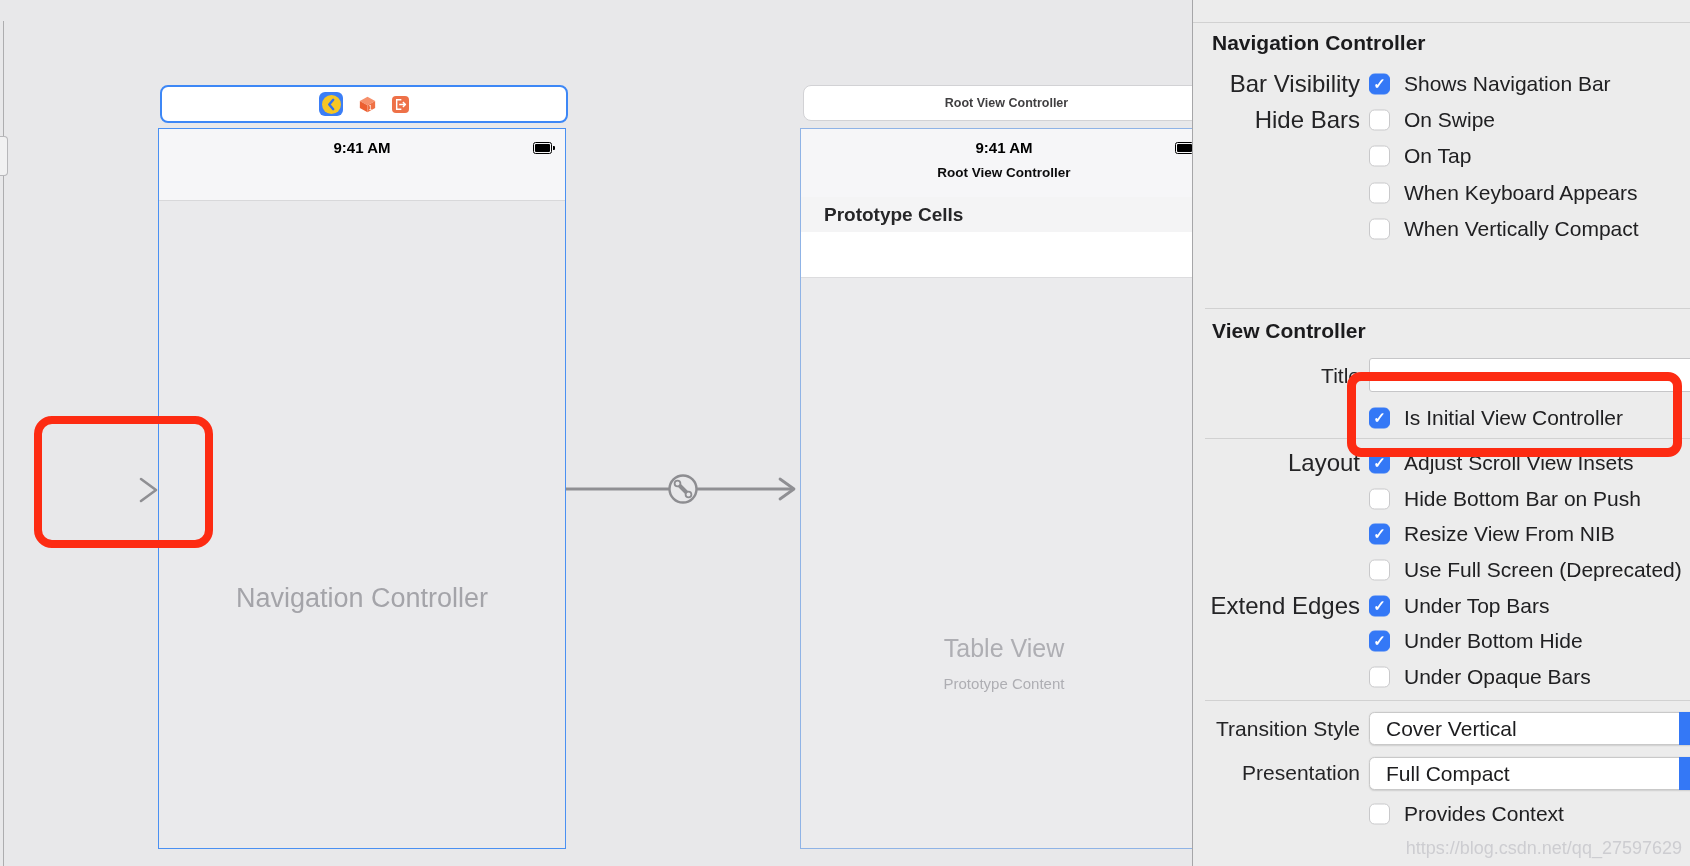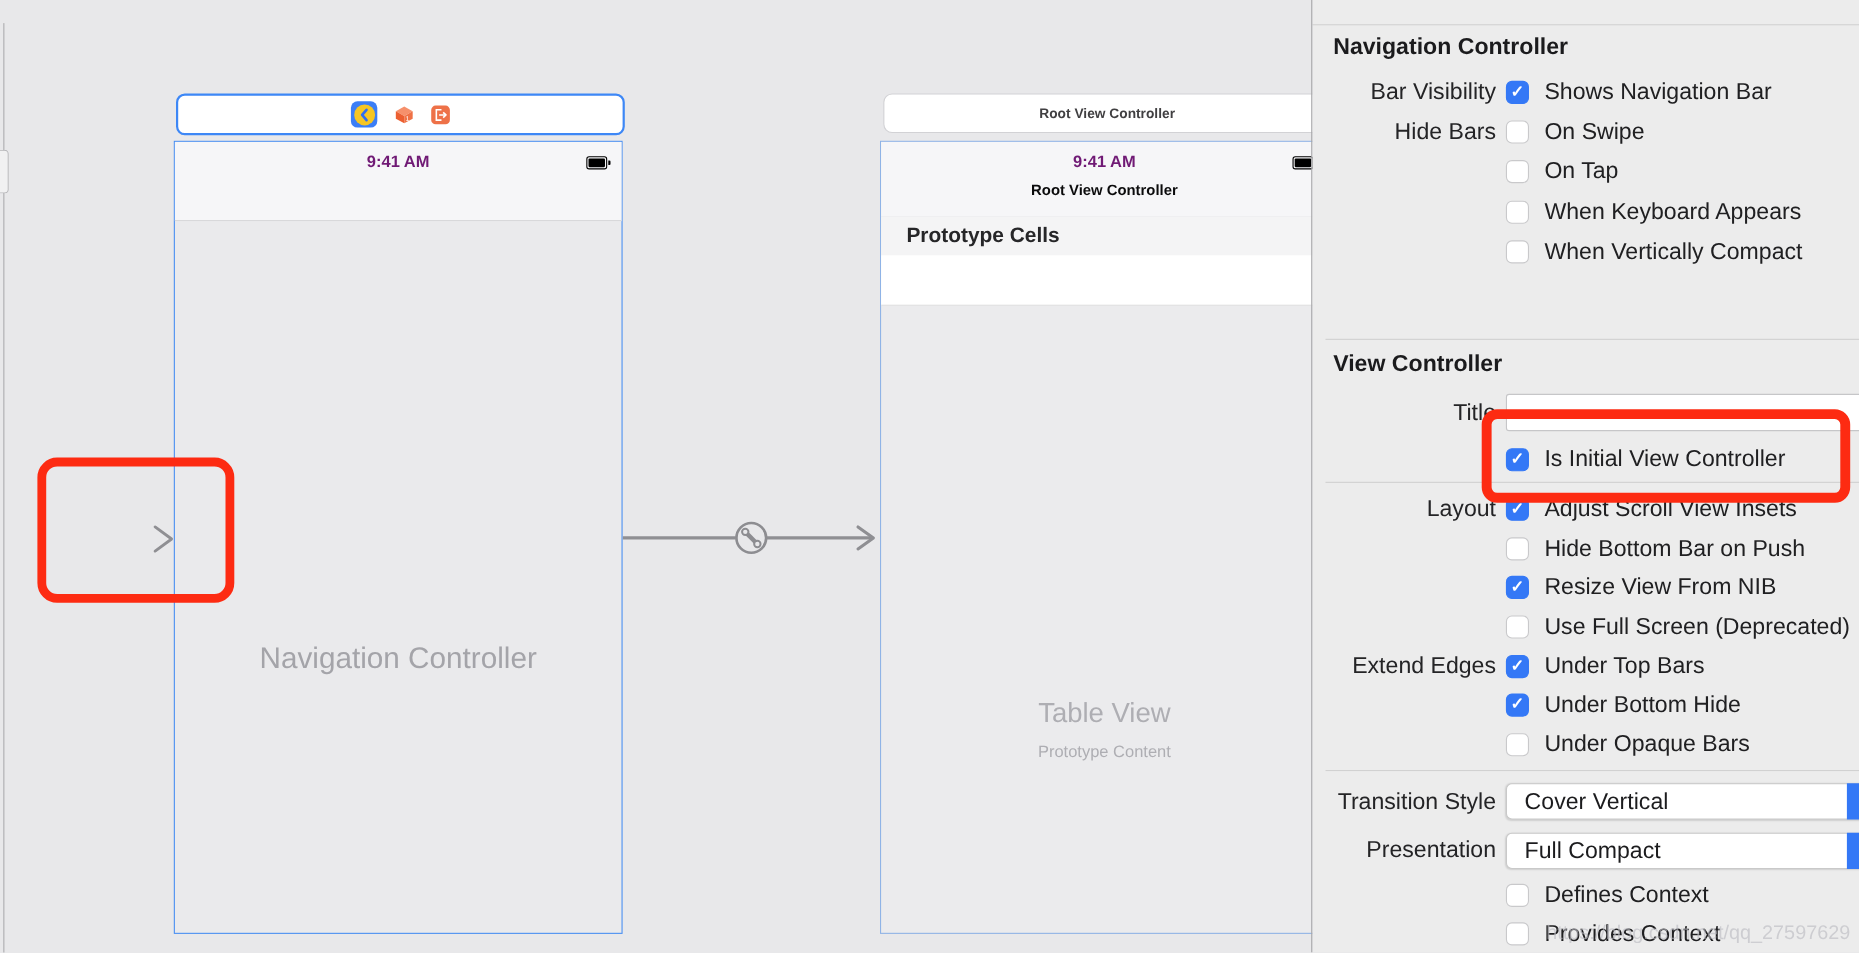--- a/index.html
+++ b/index.html
@@ -27,40 +27,40 @@
   .dock-ic.sel{background:#3b7ef6;}
   .nc-circle{width:19px;height:19px;border-radius:50%;background:#f6c623;display:flex;align-items:center;justify-content:center;}
 
   
   .device{position:absolute;top:107px;width:408px;height:721px;box-sizing:border-box;}
   #device-left{left:158px;border:1.5px solid #4a90f2;background:#eaeaec;}
   #device-mid{left:800px;border:1px solid #8fb3e6;background:#ebebed;}
   .navarea{position:absolute;left:0;top:0;right:0;background:#f6f6f8;border-bottom:1px solid #d8d8da;}
   #device-left .navarea{height:71px;}
   #device-mid .navarea{height:68px;}
-  .statusbar{position:absolute;left:0;right:0;top:10px;height:16px;text-align:center;font-size:15px;font-weight:600;color:#701a75;}
+  .statusbar{position:absolute;left:0;right:0;top:10px;height:16px;text-align:center;font-size:15px;font-weight:600;color:#000000;}
   .battery{position:absolute;top:3px;width:17px;height:10px;border:1px solid #000;border-radius:2.5px;}
   .battery::before{content:"";position:absolute;inset:1px;background:#000;border-radius:1px;}
   .battery::after{content:"";position:absolute;right:-4px;top:2.5px;width:2px;height:4px;background:#000;border-radius:0 1px 1px 0;}
   .navtitle{position:absolute;left:0;right:0;top:36px;text-align:center;font-size:13.5px;font-weight:bold;color:#0b0b0c;}
   #proto-band{position:absolute;left:0;right:0;top:68px;height:35px;background:#f4f4f5;}
   #proto-band .bandlabel{position:absolute;left:23px;top:7px;font-size:19px;font-weight:600;color:#262628;}
   #proto-cell{position:absolute;left:0;right:0;top:103px;height:45px;background:#ffffff;border-bottom:1px solid #dcdcde;}
   .ghost-big{position:absolute;left:0;right:0;text-align:center;color:#aeaeb3;}
   #nav-scene-label{position:absolute;left:0;right:0;top:454px;text-align:center;font-size:27px;color:#a4a4a9;}
 
   
   #inspector{position:absolute;left:1193px;top:0;width:497px;height:866px;background:#ececec;z-index:50;overflow:hidden;}
   #insp-divider{position:absolute;left:1192px;top:0;width:1px;height:866px;background:#a6a6a8;z-index:55;}
   .sep{position:absolute;left:12px;right:0;height:1px;background:#d1d1d1;}
   .sect-header{position:absolute;left:19px;font-size:21px;font-weight:bold;color:#1b1b1d;}
   .rowgroup{position:absolute;left:0;right:0;}
   .row{position:relative;height:36.2px;}
   .row2{position:relative;height:35.7px;}
-  .grp{position:absolute;right:330px;top:50%;transform:translateY(-50%);font-size:21px;color:#242426;white-space:nowrap;}
+  .grp{position:absolute;right:330px;top:50%;transform:translateY(-50%);font-size:24px;color:#242426;white-space:nowrap;}
   .cb{position:absolute;left:176px;top:50%;transform:translateY(-50%);width:21px;height:21px;box-sizing:border-box;background:#fff;border:1px solid #c9c9cb;border-radius:5.5px;display:flex;align-items:center;justify-content:center;}
   .cb.on{background:#3478f6;border-color:#3478f6;}
   .cb .tick{display:none;color:#fff;font-size:15px;font-weight:bold;line-height:1;transform:translateY(-0.5px);}
   .cb.on .tick{display:block;}
   .cblabel{position:absolute;left:211px;top:50%;transform:translateY(-50%);font-size:21px;color:#202022;white-space:nowrap;}
   .fieldlabel{position:absolute;right:330px;font-size:21px;color:#242426;white-space:nowrap;}
   #title-field{position:absolute;left:176px;right:-24px;top:358px;height:34px;box-sizing:border-box;border:1px solid #c6c6c8;border-radius:3px;background:#fff;font-size:20px;padding:0 8px;outline:none;}
   .popup{position:absolute;left:176px;right:-24px;height:33px;box-sizing:border-box;background:#fff;border:1px solid #c9c9c9;border-radius:5.5px;box-shadow:0 0.5px 1.5px rgba(0,0,0,0.12);}
   .popup .val{position:absolute;left:16px;top:50%;transform:translateY(-50%);font-size:21px;color:#1c1c1e;white-space:nowrap;}
   .popup .stepper{position:absolute;right:0;top:-1px;bottom:-1px;width:34px;background:#3478f6;border-radius:0 5.5px 5.5px 0;display:flex;align-items:center;justify-content:center;}
@@ -260,24 +260,20 @@
   <div class="popup" style="top:757px;">
     <span class="val">Full Compact</span>
     <span class="stepper">
       
     </span>
   </div>
 
   <div class="rowgroup" style="top:796px;">
     <div class="row" style="height:35px;">
       <span class="cb"></span>
-      <span class="cblabel">Defines Context</span>
-    </div>
-    <div class="row" style="height:35px;">
-      <span class="cb"></span>
       <span class="cblabel">Provides Context</span>
     </div>
   </div>
 </div>
 
 <div class="red-rect" id="red-left"></div>
 <div class="red-rect" id="red-right"></div>
 
 <div id="watermark">https://blog.csdn.net/qq_27597629</div>
 

